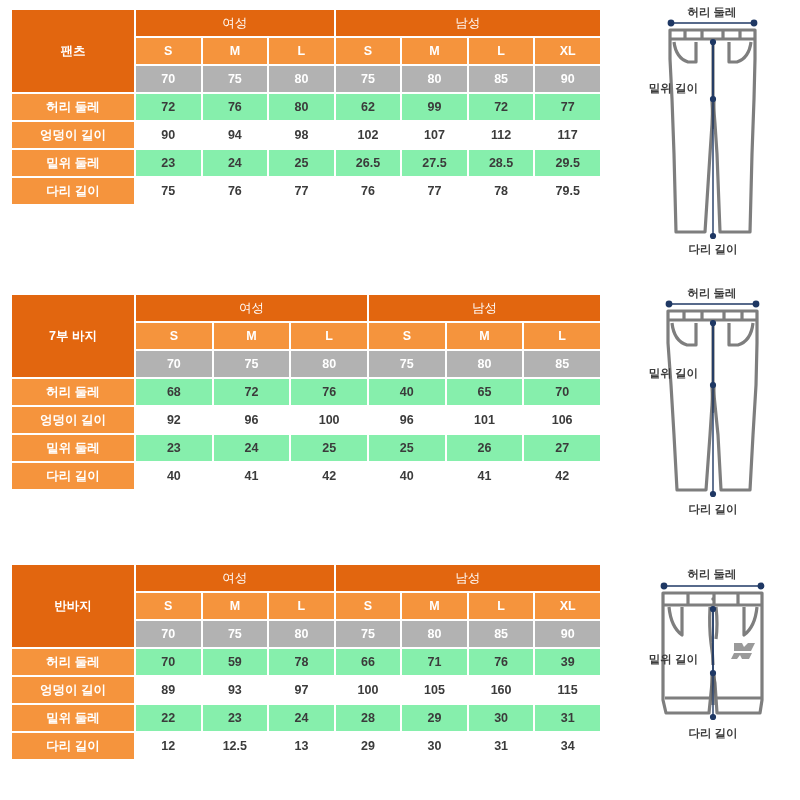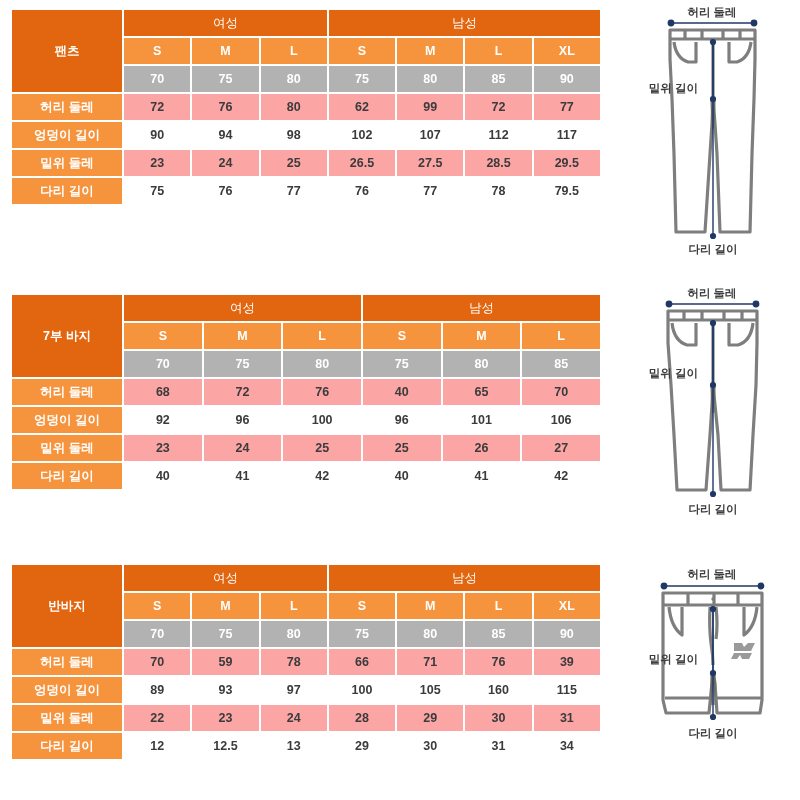--- a/index.html
+++ b/index.html
@@ -25,21 +25,21 @@
     text-align:center;vertical-align:middle;
     font-size:12.5px;
     padding:0;
     height:26px;
     line-height:26px;
   }
   
   td.prod{
     background:#E2660F;color:#ffffff;
     font-size:12.5px;font-weight:bold;
-    width:110px;
+    width:122px;
   }
   
   td.gender{
     background:#E2660F;color:#ffffff;
     font-size:13px;font-weight:normal;
     height:52px;line-height:52px;
   }
   
   td.size-letter{
     background:#F5943D;color:#ffffff;
@@ -52,21 +52,21 @@
     font-size:12px;font-weight:bold;
     height:26px;line-height:26px;
   }
   
   td.rowlabel{
     background:#F5943D;color:#ffffff;
     font-size:12px;font-weight:bold;
   }
   
   td.val{color:#3b3b3b;font-weight:bold;font-size:12.5px;}
-  tr.shade td.val{background:#fca5a5;}
+  tr.shade td.val{background:#86efac;}
   tr.plain td.val{background:#FFFFFF;}
 
   
   .diagram{position:absolute;}
   .dia-1{left:630px;top:4px;width:165px;height:258px;}
   .dia-2{left:630px;top:0px;width:165px;height:240px;}
   .dia-3{left:630px;top:10px;width:165px;height:225px;}
   .diagram svg{display:block;width:100%;height:100%;}
   .dlabel{
     font-family:"Liberation Sans","DejaVu Sans",sans-serif;

